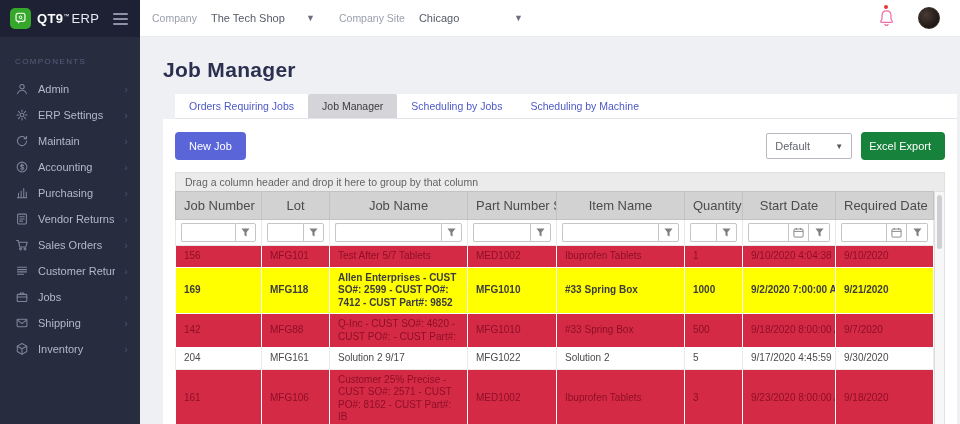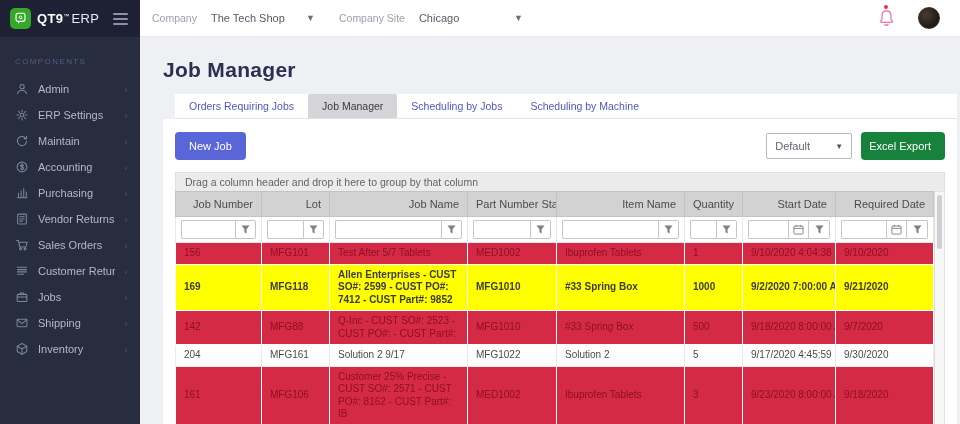--- a/index.html
+++ b/index.html
@@ -48,21 +48,21 @@
   .btn.primary { background:var(--accent,#5a66d8); }
   .btn.green { background:var(--excel-green,#17823b);padding-left:8px; }
   .toolbar-right { position:absolute; right:12px; top:13px; display:flex; gap:9px; align-items:center; }
   .layout-select { display:flex; align-items:center; justify-content:space-between; width:86px; border:1px solid #b8b8c0; background:#fff; color:#63656e; font-size:11px; padding:6px 8px; border-radius:2px; cursor:pointer; }
   .layout-select .caret { font-size:8px; color:#555; }
 
   .group-hint { margin-top:12px; background:#ebebeb; border:1px solid #e0e0e0; border-bottom:none; color:#636363; font-size:10.5px; padding:3px 9px; }
 
   .grid-area { display:flex; align-items:stretch; }
   table.grid { flex:1; border-collapse:collapse; table-layout:fixed; width:100%; }
-  table.grid th { background:#d2d2d2; color:#4c4c4c; font-weight:400; font-size:11px; text-align:right; padding:6px 8px; border:1px solid #c3c3c3; overflow:hidden; white-space:nowrap; cursor:pointer; }
+  table.grid th { background:#d2d2d2; color:#4c4c4c; font-weight:400; font-size:13px; text-align:center; padding:6px 8px; border:1px solid #c3c3c3; overflow:hidden; white-space:nowrap; cursor:pointer; }
   table.grid td.fcell { background:#fff; border:1px solid #e8e8e8; padding:3px 5px; }
   .fgroup { display:flex; align-items:stretch; gap:0; }
   .fgroup input { flex:1; min-width:14px; height:19px; border:1px solid #c6c6c6; border-right:none; border-radius:2px 0 0 2px; font-size:10px; padding:0 3px; outline:none; }
   .fbtn { width:21px; height:19px; border:1px solid #c6c6c6; background:#fff; display:flex; align-items:center; justify-content:center; cursor:pointer; }
   .fbtn + .fbtn { border-left:none; }
   .fbtn:last-child { border-radius:0 2px 2px 0; }
 
   table.grid td.cell { font-size:10px; padding:4px 8px; border:1px solid #ebebeb; color:#4a4a4a; line-height:1.25; overflow:hidden; vertical-align:middle; }
   tr.row-red { background:var(--row-red,#d42a46); }
   tr.row-red td.cell { color:var(--row-red-text,#8f0f26); border-color:rgba(255,255,255,.55); }
@@ -394,21 +394,21 @@
                   <td class="cell">Allen Enterprises - CUST SO#: 2599 - CUST PO#: 7412 - CUST Part#: 9852</td>
                   <td class="cell">MFG1010</td>
                   <td class="cell">#33 Spring Box</td>
                   <td class="cell">1000</td>
                   <td class="cell nowrap">9/2/2020 7:00:00 AM</td>
                   <td class="cell nowrap">9/21/2020</td>
                 </tr>
                 <tr class="row-red">
                   <td class="cell">142</td>
                   <td class="cell">MFG88</td>
-                  <td class="cell">Q-Inc - CUST SO#: 2523 - CUST PO#: - CUST Part#:</td>
+                  <td class="cell">Q-Inc - CUST SO#: 4620 - CUST PO#: - CUST Part#:</td>
                   <td class="cell">MFG1010</td>
                   <td class="cell">#33 Spring Box</td>
                   <td class="cell">500</td>
                   <td class="cell nowrap">9/18/2020 8:00:00 AM</td>
                   <td class="cell nowrap">9/7/2020</td>
                 </tr>
                 <tr class="row-plain">
                   <td class="cell">204</td>
                   <td class="cell">MFG161</td>
                   <td class="cell">Solution 2 9/17</td>

